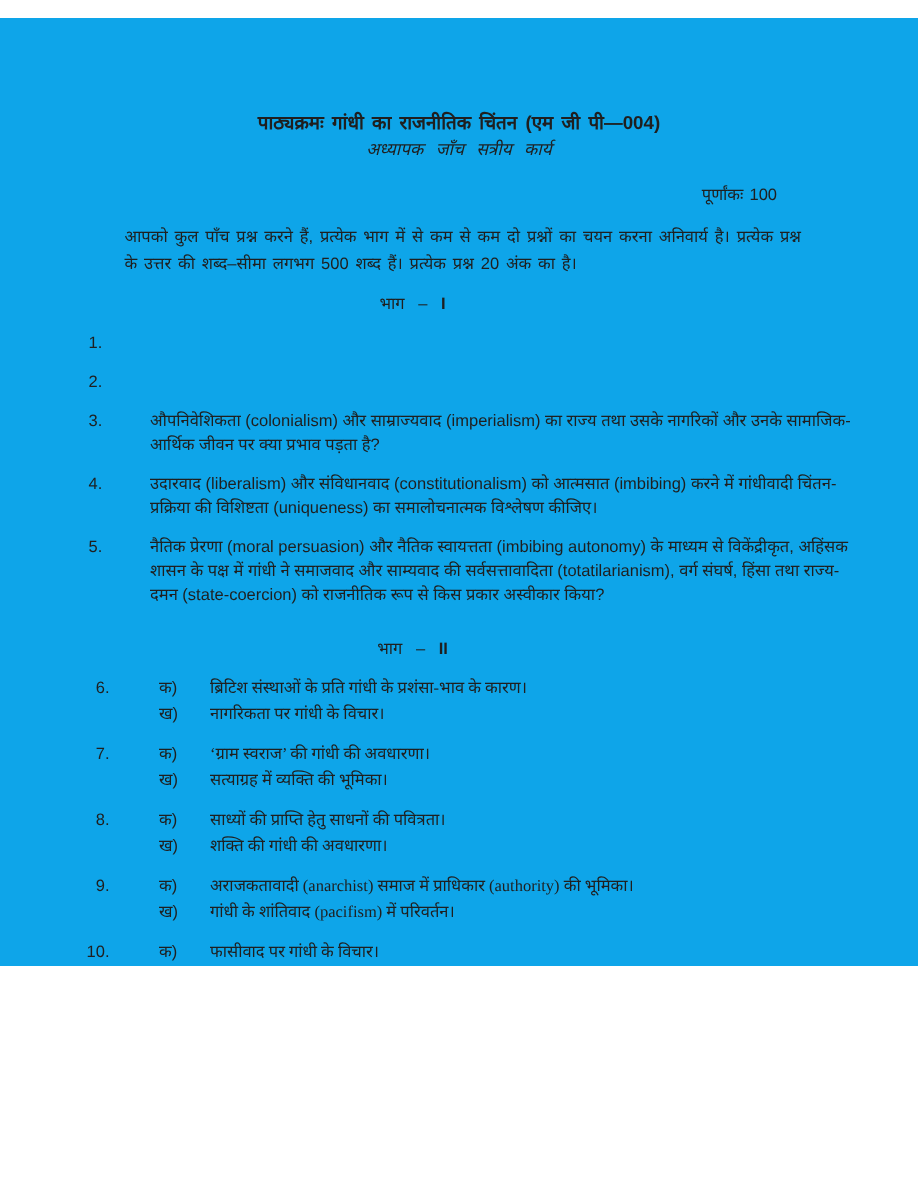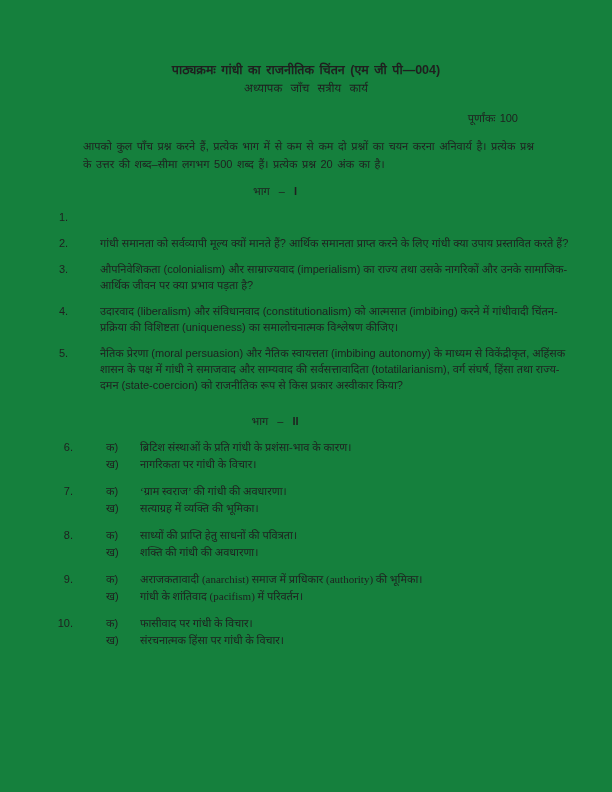--- a/index.html
+++ b/index.html
@@ -3,23 +3,23 @@
 <meta charset="utf-8">
 <style>
   html, body {
     margin: 0;
     padding: 0;
     background: #ffffff;
   }
   .page {
     position: relative;
     width: 612px;
-    height: 792px;
-    margin: 0 auto;
-    background: #15803d;
+    height: 632px;
+    margin: 12px auto;
+    background: #0ea5e9;
     color: #1f1f1f;
     font-family: "Liberation Sans", "DejaVu Sans", sans-serif;
     font-size: 11px;
     line-height: 16px;
     overflow: hidden;
     box-sizing: border-box;
   }
   .title {
     margin-top: 62px;
     text-align: center;
@@ -27,20 +27,21 @@
     font-size: 12.5px;
     line-height: 17px;
     word-spacing: 2px;
   }
   .subtitle {
     margin-top: 1px;
     text-align: center;
     font-size: 11.5px;
     line-height: 16px;
     word-spacing: 5px;
+    font-style: italic;
   }
   .code-block {
     margin: 15px 94px 0 0;
     text-align: right;
     line-height: 15px;
     word-spacing: 1px;
   }
   .instructions {
     margin: 12px 78px 0 83px;
     text-align: justify;
@@ -110,21 +111,20 @@
     <span>भाग –</span>
     <span class="numeral">I</span>
   </div>
 
   <div class="part1-block">
     <div class="q">
       <span class="q-num">1.</span>
     </div>
     <div class="q">
       <span class="q-num">2.</span>
-      <span class="q-text">गांधी समानता को सर्वव्यापी मूल्य क्यों मानते हैं? आर्थिक समानता प्राप्त करने के लिए गांधी क्या उपाय प्रस्तावित करते हैं?</span>
     </div>
     <div class="q">
       <span class="q-num">3.</span>
       <span class="q-text">औपनिवेशिकता (colonialism) और साम्राज्यवाद (imperialism) का राज्य तथा उसके नागरिकों और उनके सामाजिक-आर्थिक जीवन पर क्या प्रभाव पड़ता है?</span>
     </div>
     <div class="q">
       <span class="q-num">4.</span>
       <span class="q-text">उदारवाद (liberalism) और संविधानवाद (constitutionalism) को आत्मसात (imbibing) करने में गांधीवादी चिंतन-प्रक्रिया की विशिष्टता (uniqueness) का समालोचनात्मक विश्लेषण कीजिए।</span>
     </div>
     <div class="q">

